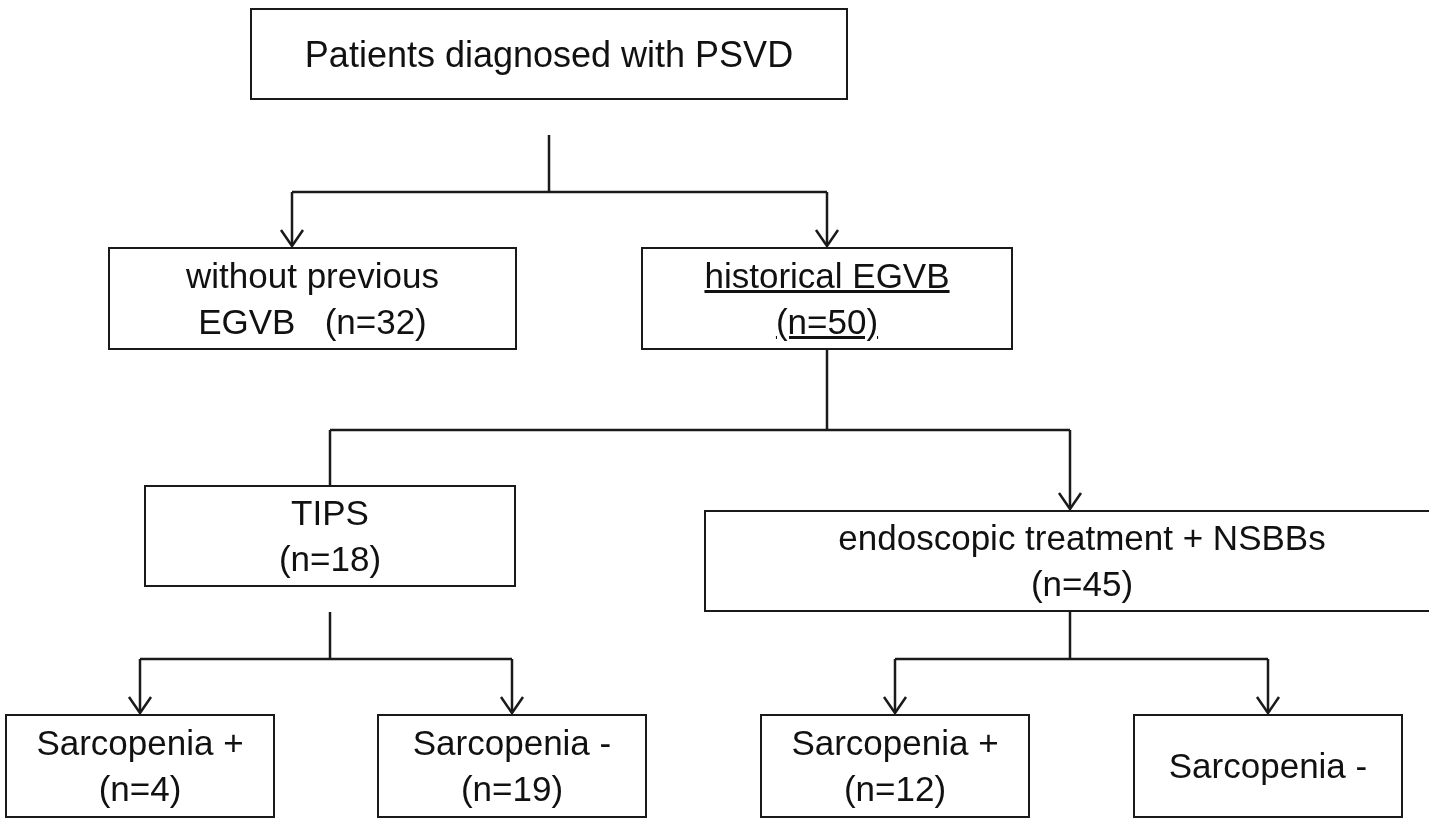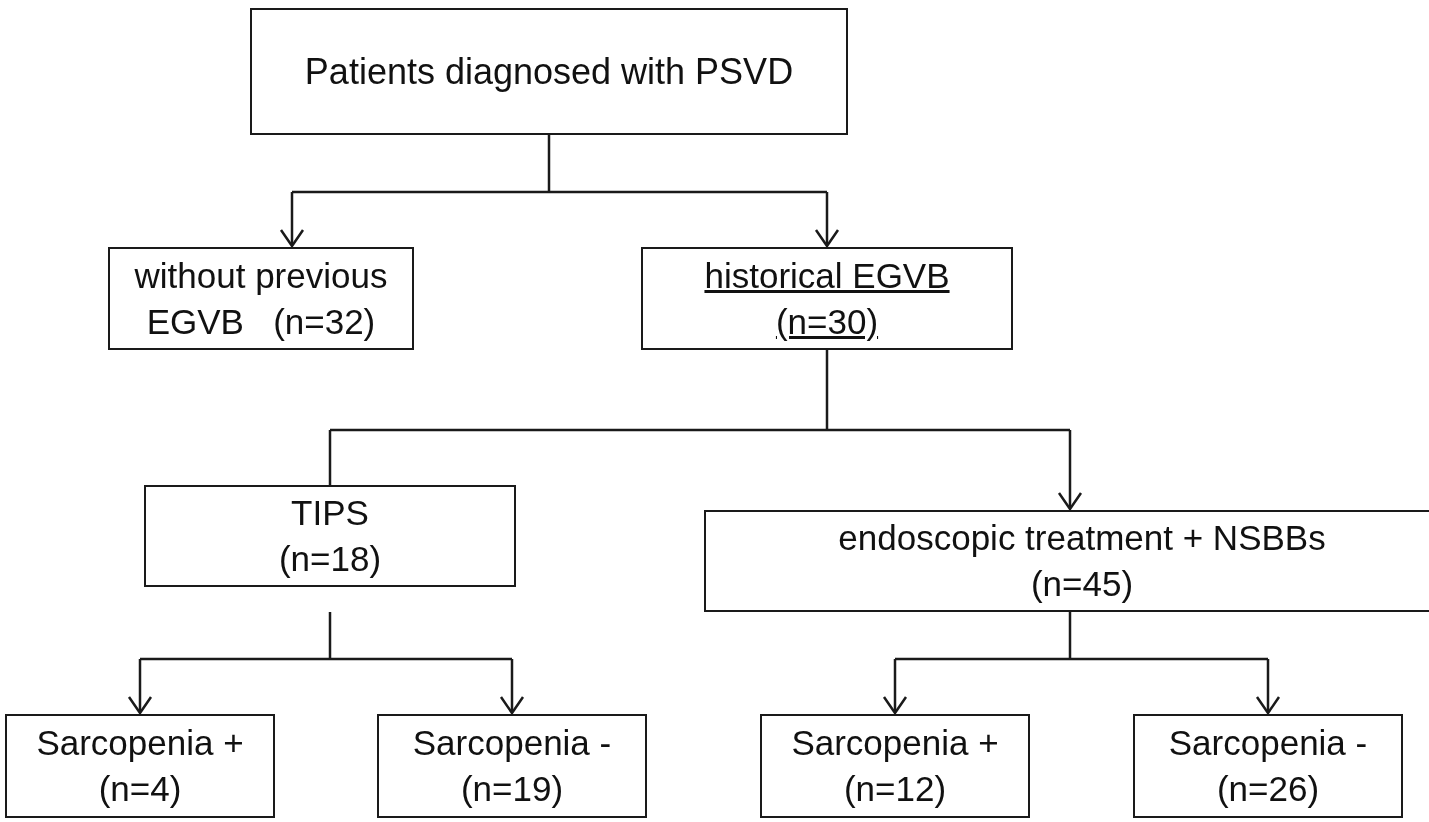--- a/index.html
+++ b/index.html
@@ -39,22 +39,22 @@
     font-size: 35px;
     line-height: 46px;
     color: #111111;
   }
   
   #node-root .line {
     font-size: 36px;
     line-height: 57px;
   }
   
-  #node-root        { left: 250px;  top: 8px;   width: 598px; height: 127px; justify-content: center; }
-  #node-no-egvb     { left: 108px;  top: 247px; width: 306px; height: 103px; text-align: center; }
+  #node-root        { left: 250px;  top: 8px;   width: 598px; height: 92px; justify-content: center; }
+  #node-no-egvb     { left: 108px;  top: 247px; width: 409px; height: 103px; text-align: center; }
   #node-historical  { left: 641px;  top: 247px; width: 372px; height: 103px; text-decoration: underline; }
   #node-tips        { left: 144px;  top: 485px; width: 372px; height: 102px; }
   #node-endoscopic  { left: 704px;  top: 510px; width: 756px; height: 102px; }
   #node-tips-sarc-pos { left: 5px;    top: 714px; width: 270px; height: 104px; }
   #node-tips-sarc-neg { left: 377px;  top: 714px; width: 270px; height: 104px; }
   #node-endo-sarc-pos { left: 760px;  top: 714px; width: 270px; height: 104px; }
   #node-endo-sarc-neg { left: 1133px; top: 714px; width: 270px; height: 104px; }
 </style>
 </head>
 <body>
@@ -104,21 +104,21 @@
     <span class="line">Patients diagnosed with PSVD</span>
   </div>
 
   <div class="node" id="node-no-egvb">
     <span class="line">without previous</span>
     <span class="line">EGVB   (n=32)</span>
   </div>
 
   <div class="node" id="node-historical">
     <span class="line">historical EGVB</span>
-    <span class="line">(n=30)</span>
+    <span class="line">(n=50)</span>
   </div>
 
   <div class="node" id="node-tips">
     <span class="line">TIPS</span>
     <span class="line">(n=18)</span>
   </div>
 
   <div class="node" id="node-endoscopic">
     <span class="line">endoscopic treatment + NSBBs</span>
     <span class="line">(n=45)</span>
@@ -134,16 +134,15 @@
     <span class="line">(n=19)</span>
   </div>
 
   <div class="node" id="node-endo-sarc-pos">
     <span class="line">Sarcopenia +</span>
     <span class="line">(n=12)</span>
   </div>
 
   <div class="node" id="node-endo-sarc-neg">
     <span class="line">Sarcopenia -</span>
-    <span class="line">(n=26)</span>
   </div>
 
 </div>
 
 </body></html>

